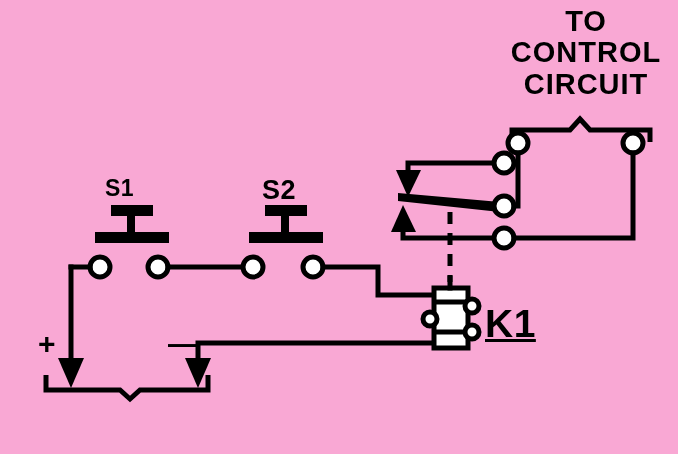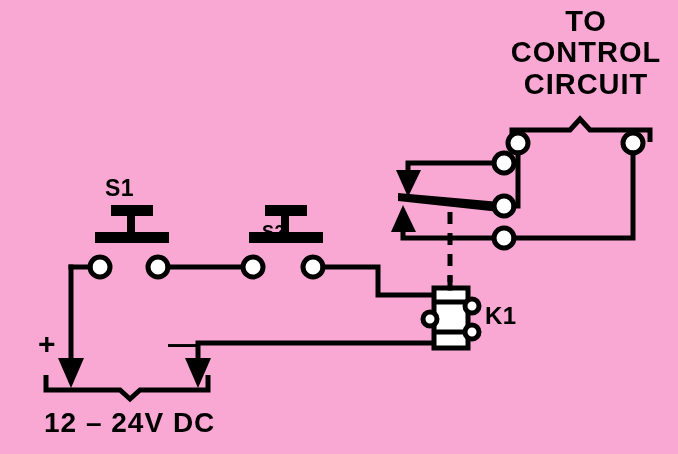--- a/index.html
+++ b/index.html
@@ -84,27 +84,27 @@
     letter-spacing: 1px;
   }
   #label-s1 {
     left: 105px;
     top: 176px;
     font-size: 23px;
   }
   #label-s2 {
     left: 262px;
     top: 176px;
-    font-size: 18px;
-    margin-top: 47px;
+    font-size: 27px;
   }
   #label-k1 {
     left: 485px;
     top: 303px;
-    font-size: 24px;
+    font-size: 39px;
+    text-decoration: underline;
   }
   #label-plus {
     left: 38px;
     top: 328px;
     font-size: 30px;
   }
   #label-minus {
     left: 168px;
     top: 328px;
     font-size: 30px;
@@ -212,15 +212,14 @@
   <div class="lbl" id="label-s1">S1</div>
 
   <div class="lbl" id="label-s2">S2</div>
 
   <div class="lbl" id="label-k1">K1</div>
 
   <div class="lbl" id="label-plus">+</div>
 
   <div class="lbl" id="label-minus">—</div>
 
-  <div class="lbl" id="label-supply">12 – 24V DC</div>
 
 </div>
 
 </body></html>

